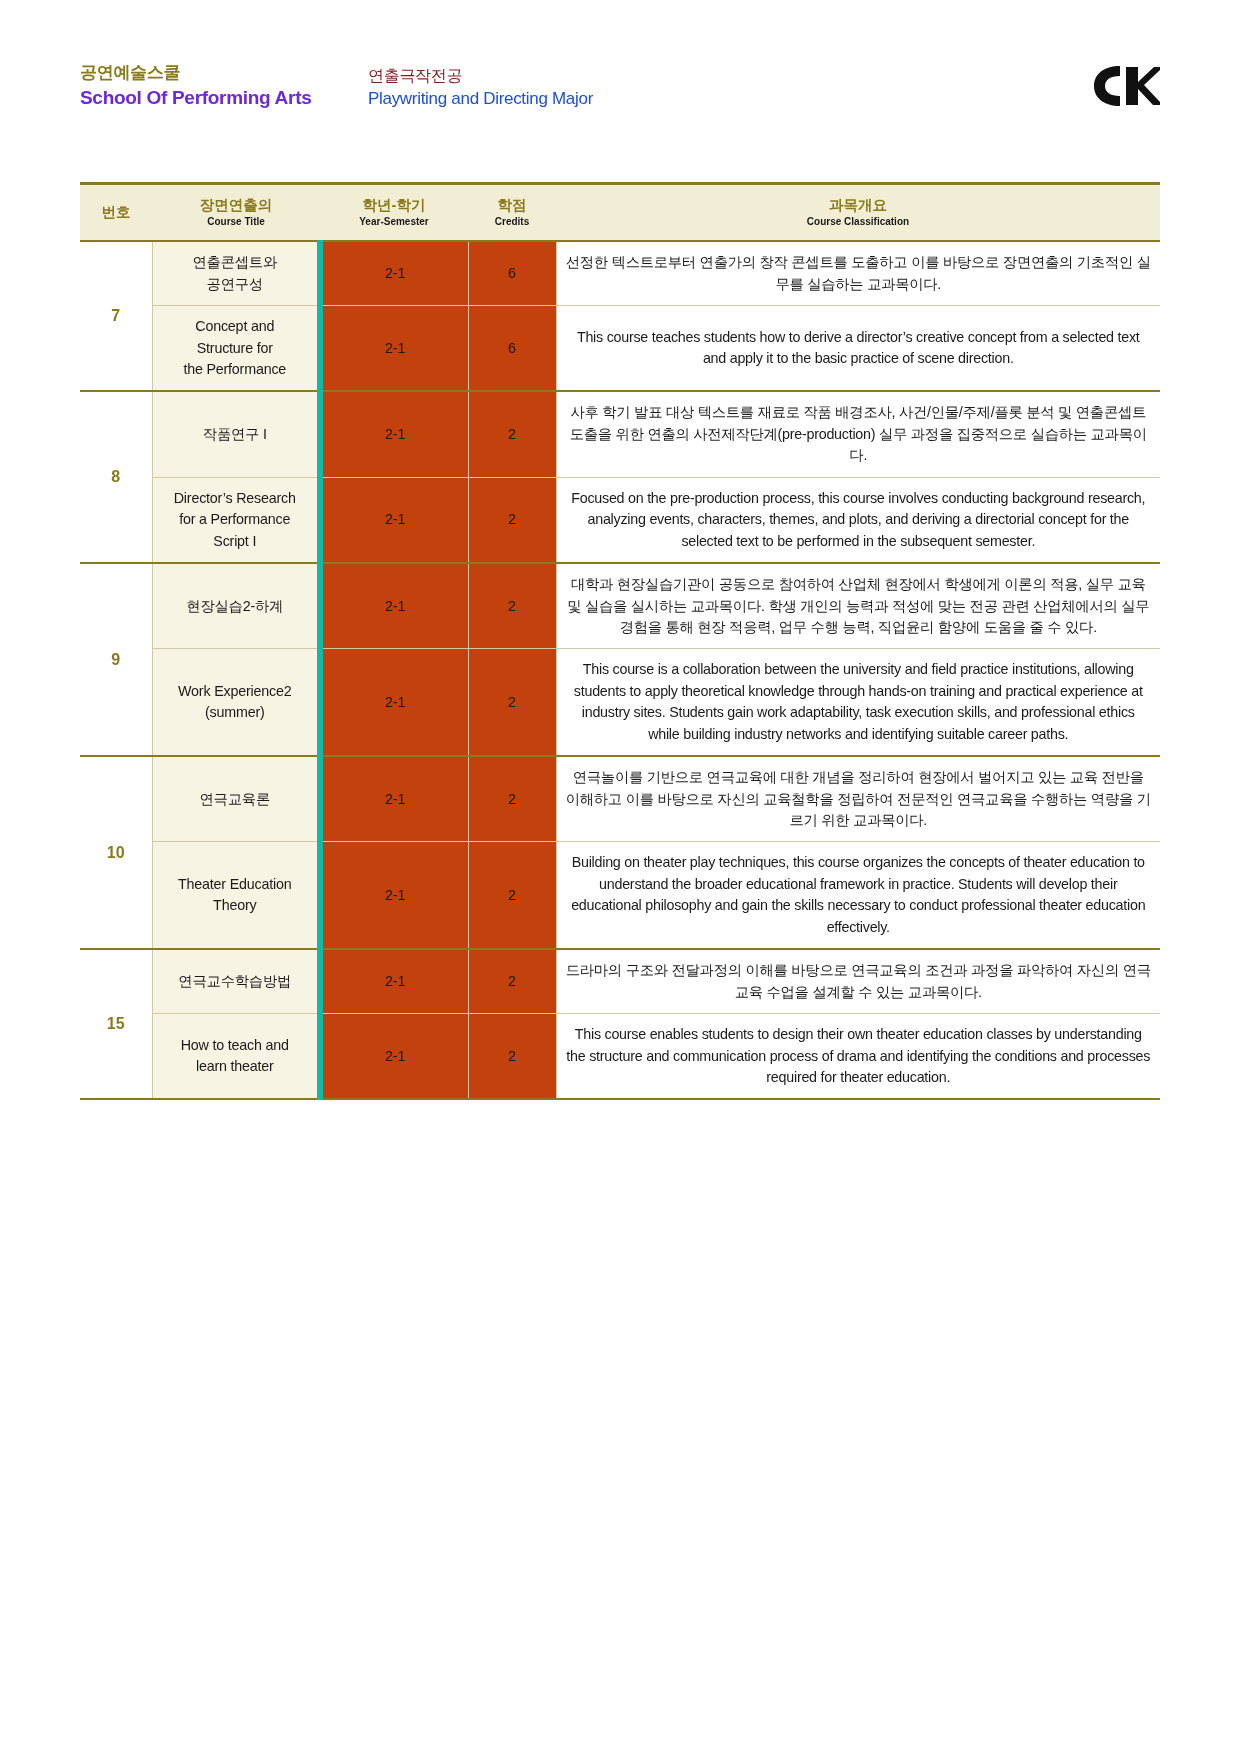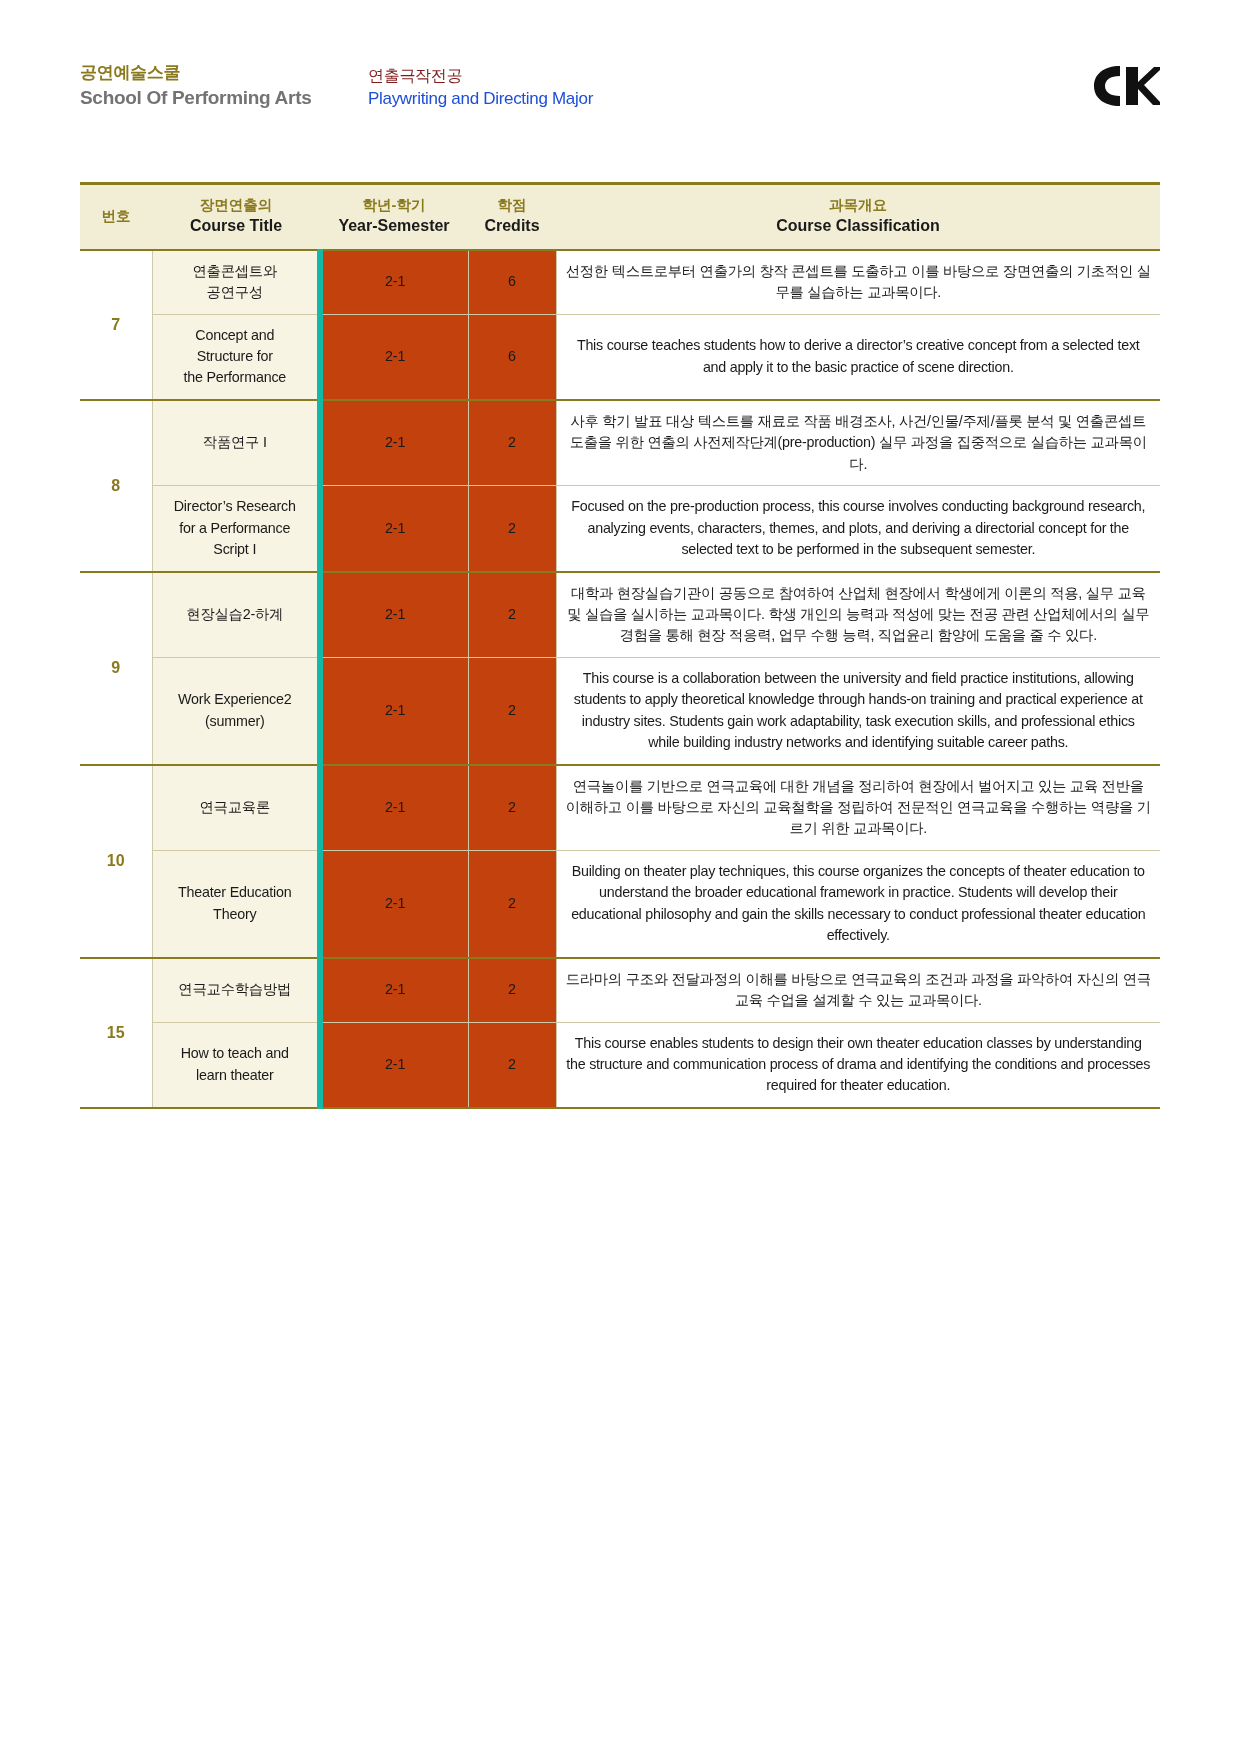--- a/index.html
+++ b/index.html
@@ -38,21 +38,21 @@
   }
   .school-ko {
     font-size: 17px;
     font-weight: bold;
     color: #8a7a1e;
     letter-spacing: -0.3px;
   }
   .school-en {
     font-size: 19px;
     font-weight: bold;
-    color: #737373;
+    color: #6d28d9;
     letter-spacing: -0.3px;
   }
   .major-block {
     position: absolute;
     left: 288px;
     top: 2px;
     line-height: 1.45;
   }
   .major-ko {
     font-size: 16px;
@@ -101,21 +101,21 @@
     font-weight: bold;
     line-height: 1.4;
   }
   thead .th-ko {
     display: block;
     font-size: 14.5px;
     color: #8a7a1e;
   }
   thead .th-en {
     display: block;
-    font-size: 16px;
+    font-size: 10px;
     color: #1a1a1a;
   }
 
   tbody td {
     border-bottom: 1px solid #cfc9a8;
     vertical-align: middle;
     padding: 10px 8px;
     font-size: 14.3px;
     line-height: 1.5;
   }

